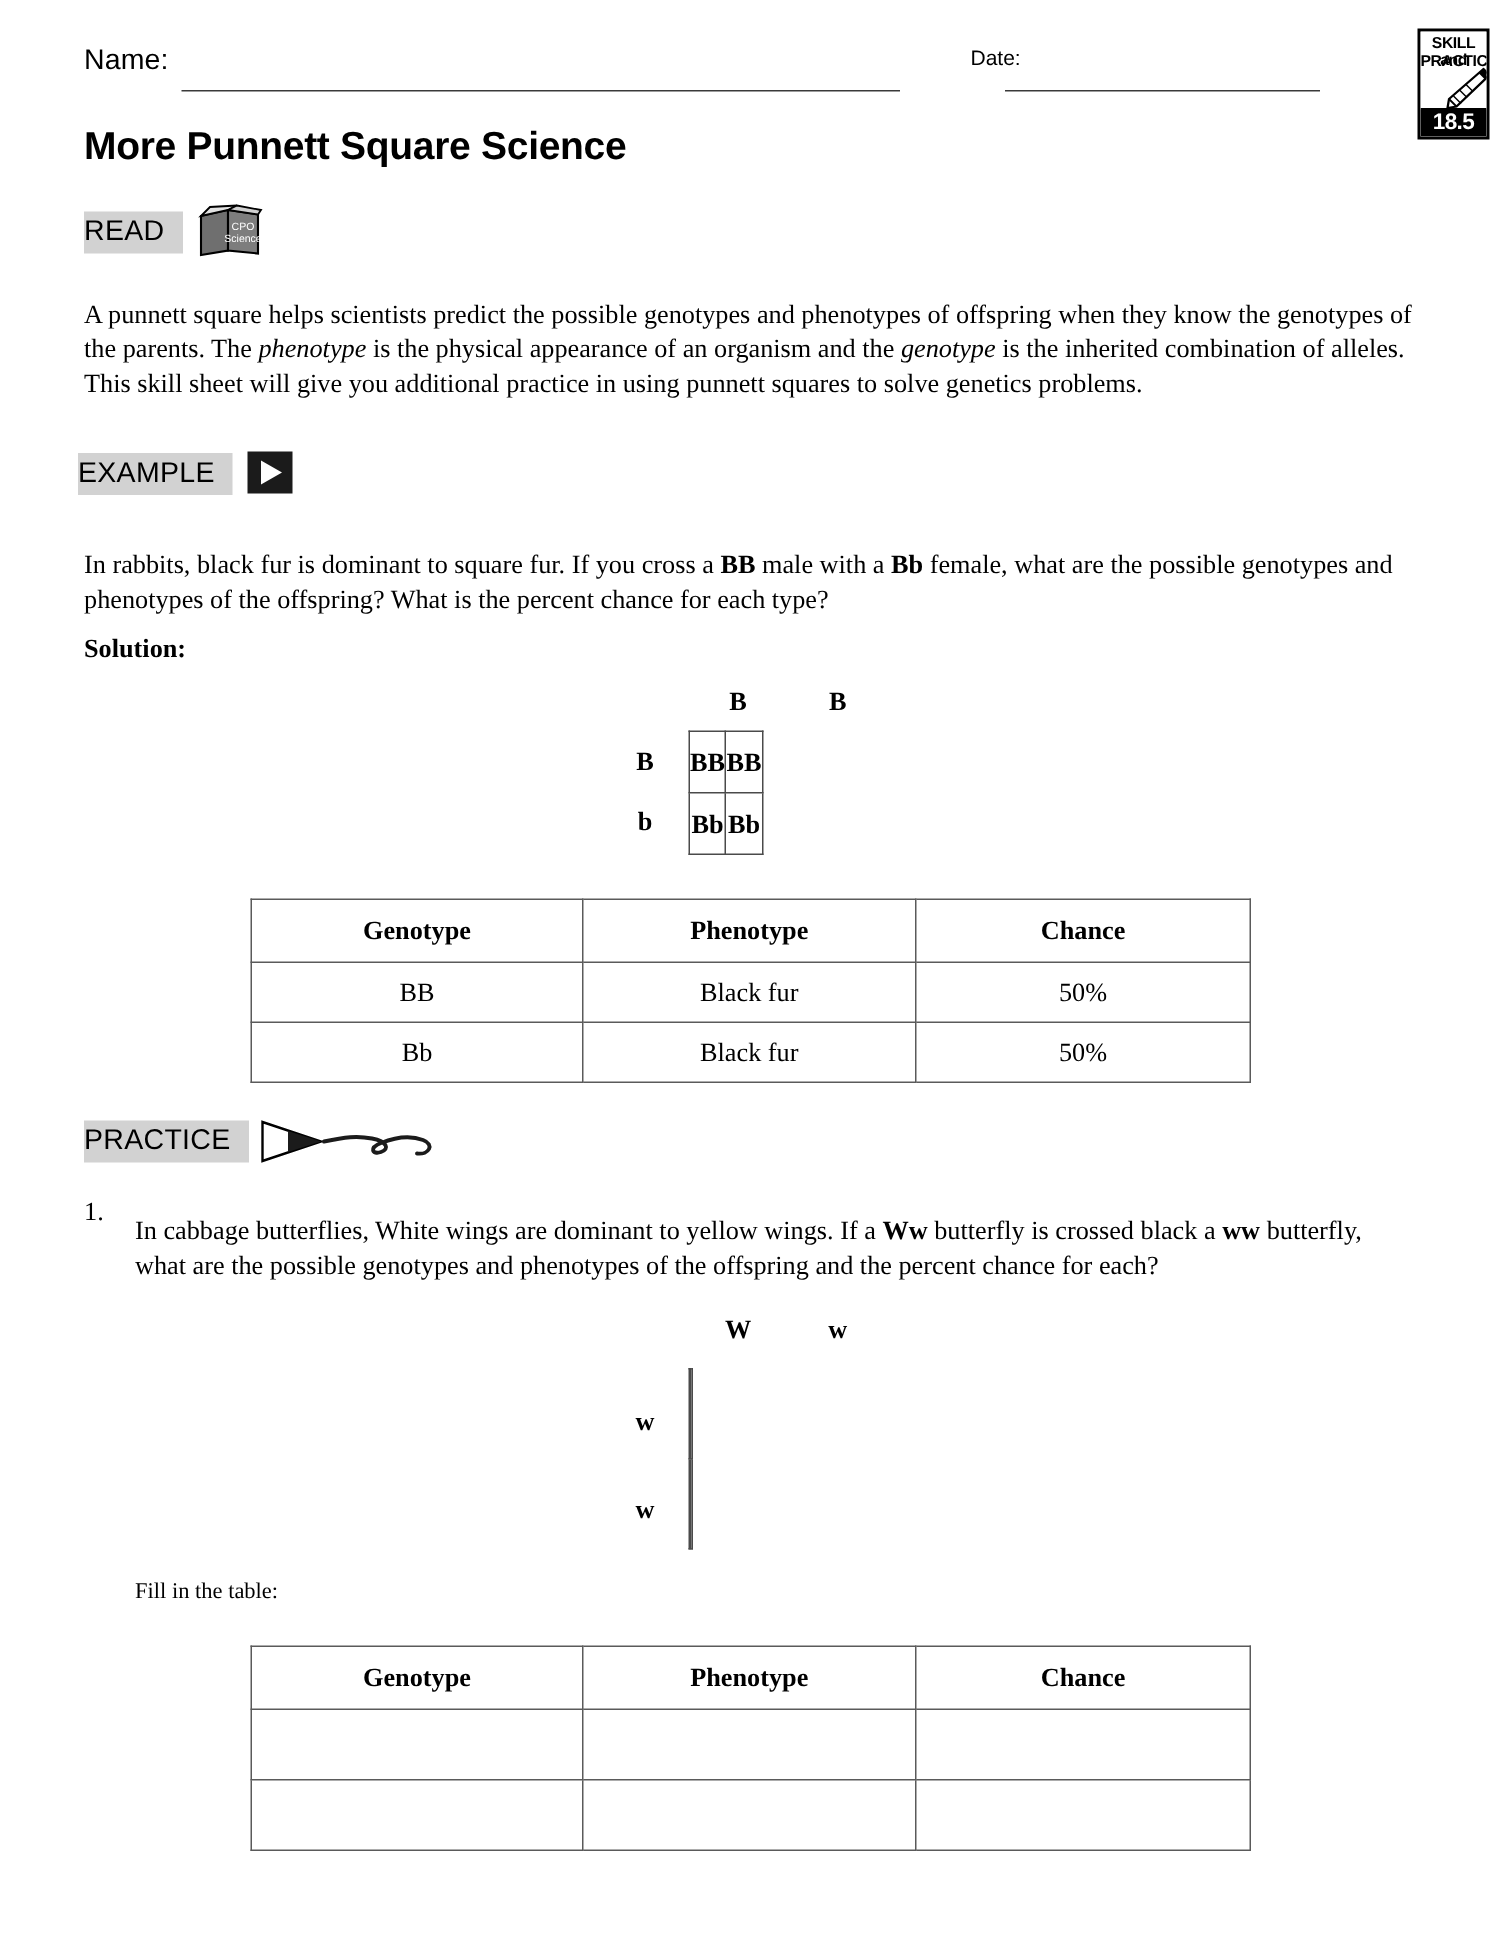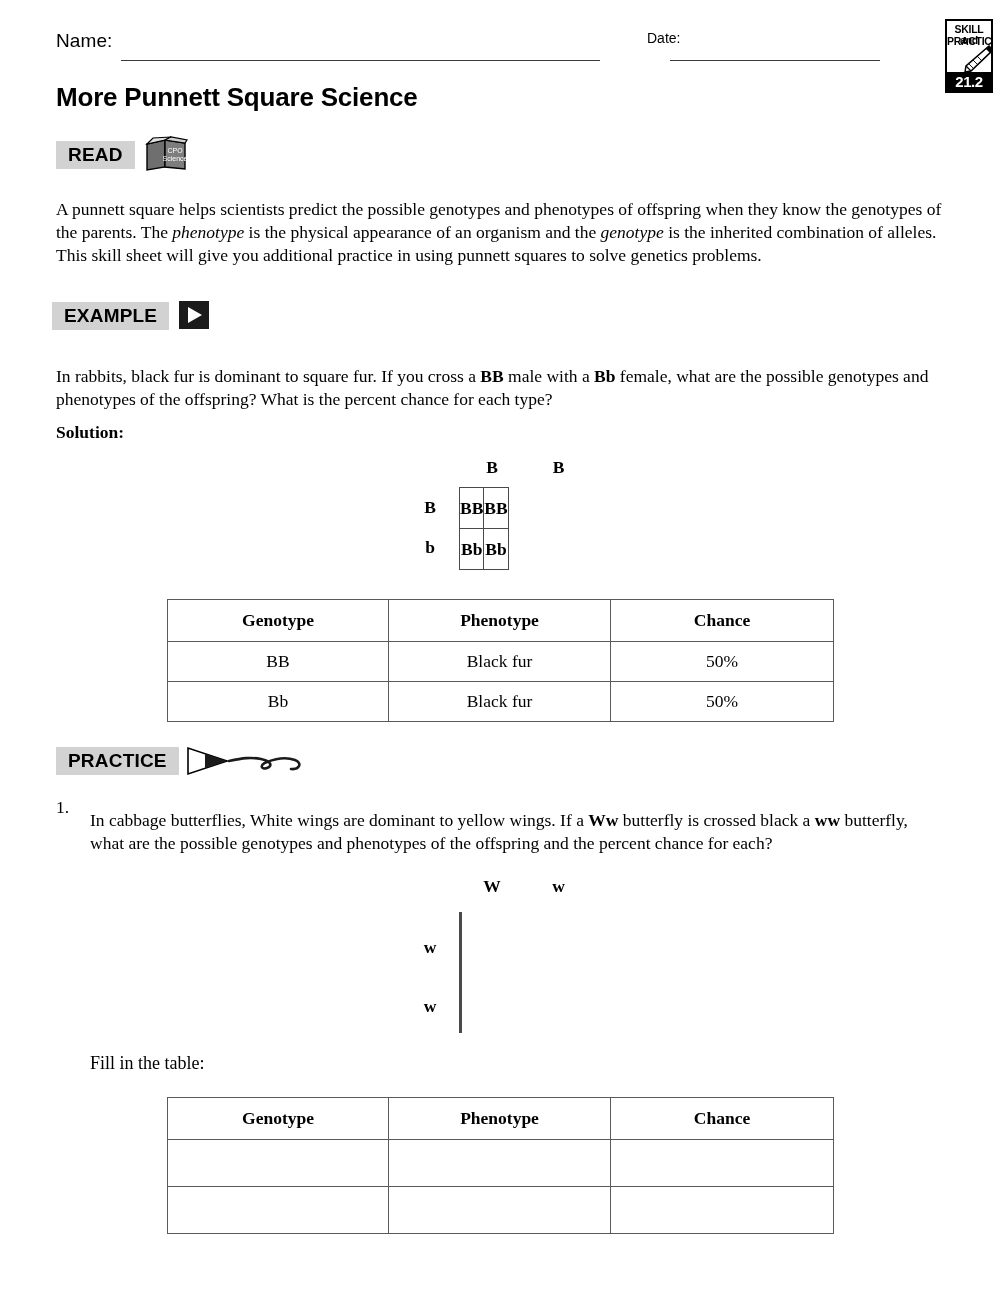--- a/index.html
+++ b/index.html
@@ -110,24 +110,24 @@
 
   
   .section-head {
     position: absolute;
     height: 28px;
   }
   .section-chip {
     display: inline-block;
     background: #d2d2d2;
     font-family: "Liberation Sans", sans-serif;
-    font-weight: bold;
+    font-weight: normal;
     font-size: 19px;
     letter-spacing: 0.2px;
-    padding: 3px 12px 4px 12px;
+    padding: 3px 12px 4px 0;
     line-height: 21px;
     vertical-align: middle;
   }
 
   
   .book-icon {
     display: inline-block;
     vertical-align: middle;
     width: 46px; height: 36px;
     margin-left: 4px;
@@ -240,21 +240,21 @@
     font-size: 17.5px;
     padding: 0;
   }
   .data-table td.hd {
     font-weight: bold;
   }
 
   .fill-label {
     position: absolute;
     font-family: "Liberation Serif", serif;
-    font-size: 18px;
+    font-size: 15px;
   }
 </style>
 </head>
 <body>
 
 <div class="header-row">
   <div class="name-label">Name:</div>
   <div class="name-rule"></div>
   <div class="date-label">Date:</div>
   <div class="date-rule"></div>
@@ -268,21 +268,21 @@
     <div class="badge-line2">PRACTICE</div>
     <svg class="pencil-svg" viewBox="0 0 40 28">
       <polygon points="34,1 38,5 16,26 10,27 11,21" fill="#ffffff" stroke="#000000" stroke-width="1.5"></polygon>
       <line x1="11" y1="21" x2="16" y2="26" stroke="#000000" stroke-width="1.2"></line>
       <line x1="14" y1="19" x2="19" y2="24" stroke="#000000" stroke-width="0.9"></line>
       <line x1="18" y1="15" x2="23" y2="20" stroke="#000000" stroke-width="0.9"></line>
       <line x1="22" y1="11" x2="27" y2="16" stroke="#000000" stroke-width="0.9"></line>
       <polygon points="34,1 38,5 35,8 31,4" fill="#000000"></polygon>
     </svg>
   </div>
-  <div class="badge-num">21.2</div>
+  <div class="badge-num">18.5</div>
 </div>
 
 <div class="section-head" style="left:56px; top:137px;">
   <span class="section-chip">READ</span>
   <span class="book-icon">
     <svg viewBox="0 0 46 36" width="46" height="36">
       <path d="M4 8 L22 4 L22 31 L4 34 Z" fill="#6f6f6f" stroke="#000" stroke-width="1.4"></path>
       <path d="M22 4 L42 7 L42 33 L22 31 Z" fill="#7d7d7d" stroke="#000" stroke-width="1.4"></path>
       <path d="M4 8 L10 2 L28 1 L22 4 Z" fill="#e2e2e2" stroke="#000" stroke-width="1.2"></path>
       <path d="M22 4 L28 1 L44 4 L42 7 Z" fill="#d0d0d0" stroke="#000" stroke-width="1.2"></path>

